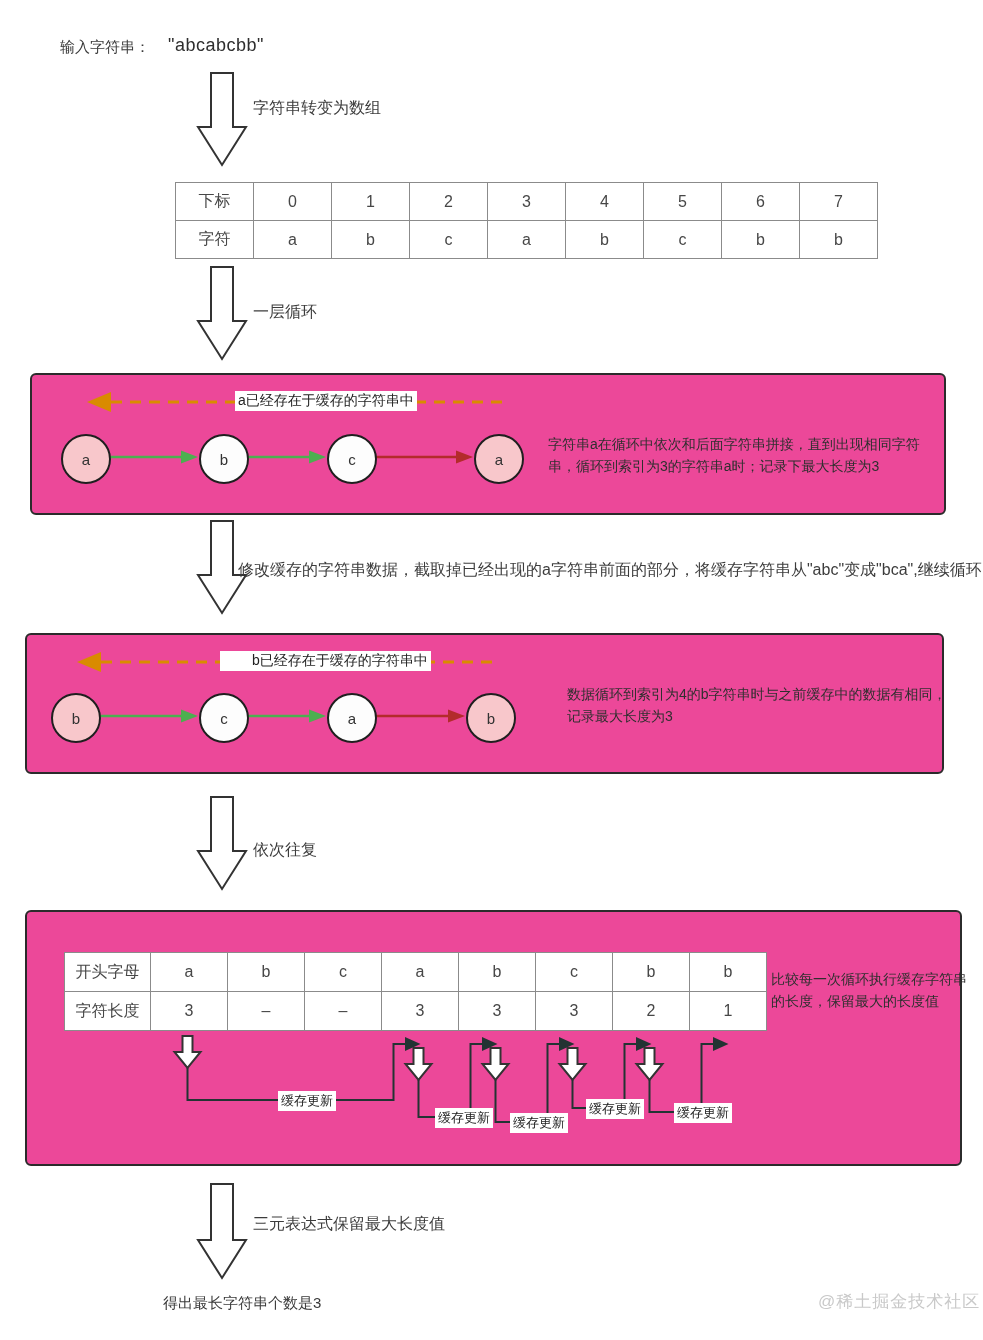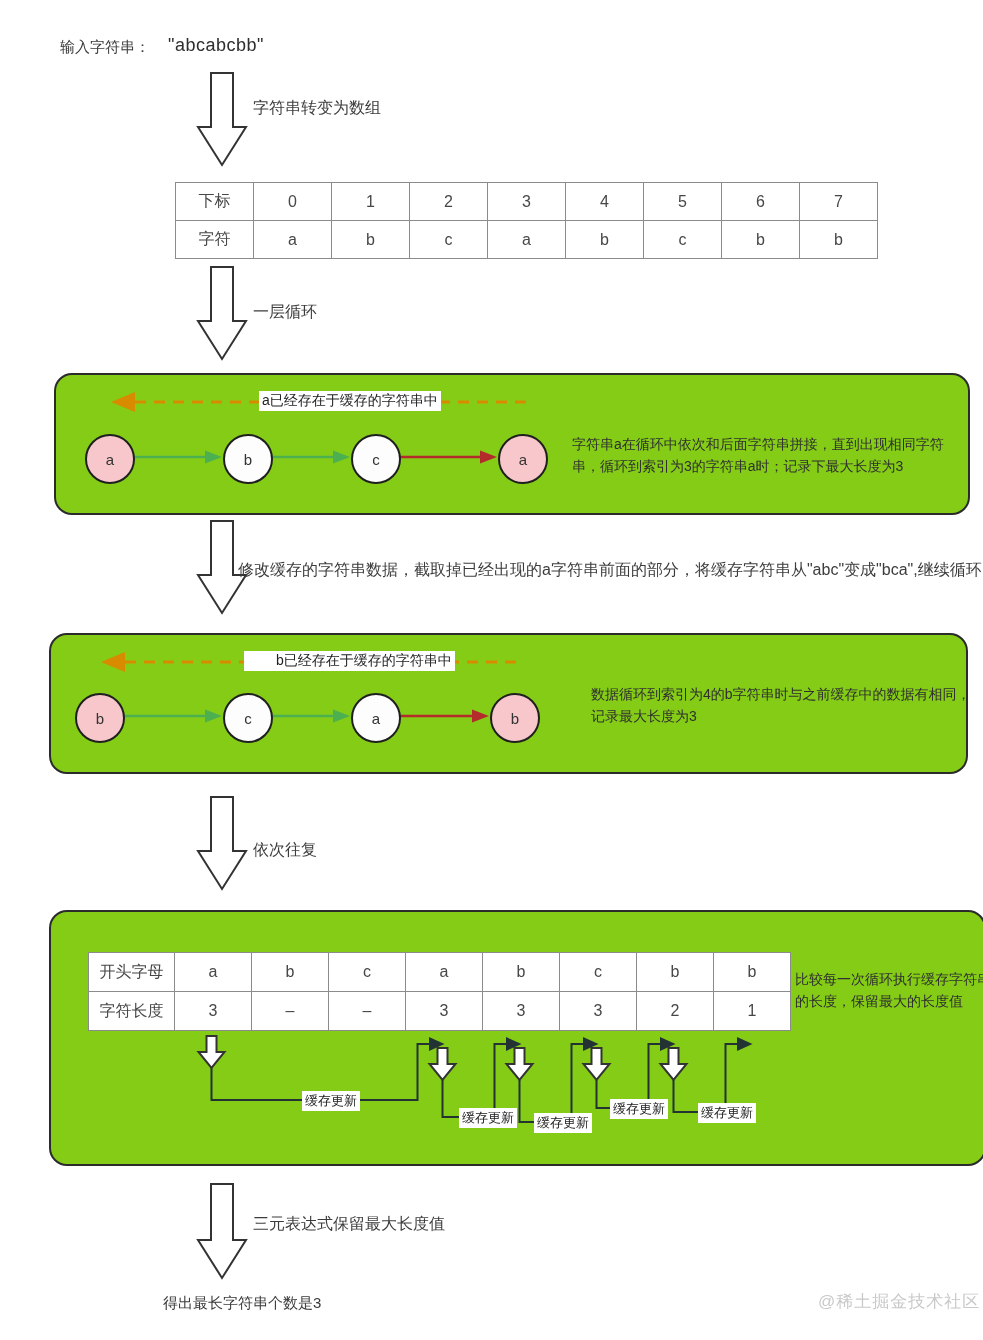--- a/index.html
+++ b/index.html
@@ -11,21 +11,21 @@
   .input-value{font-size:18px;color:#2e2e2e;letter-spacing:.5px;}
   
   table.grid{border-collapse:collapse;background:#fff;}
   table.grid td{border:1.5px solid #8b8b8b;text-align:center;vertical-align:middle;
     font-size:16px;color:#474747;padding:0;}
   table.t1 td{width:77px;height:37px;}
   table.t2 td{height:38px;}
   table.t2 td.hdr{width:85px;}
   table.t2 td.cell{width:76px;}
   
-  .cyanbox{position:absolute;background:#84cc16;border:2px solid #2b2b2b;border-radius:18px;margin-left:24px;}
+  .cyanbox{position:absolute;background:#ec4899;border:2px solid #2b2b2b;border-radius:6px;}
   .desc{position:absolute;font-size:14px;line-height:1.6;color:#2f2f2f;}
   .dash-label{position:absolute;background:#fff;font-size:14px;color:#222;
     padding:1px 3px;white-space:nowrap;}
   .node{position:absolute;width:46px;height:46px;border:2.5px solid #1f1f1f;border-radius:50%;
     display:flex;align-items:center;justify-content:center;font-size:15px;color:#333;background:#fdfdfd;}
   .node.pink{background:#f8c7cb;}
   .cache-label{position:absolute;background:#fff;font-size:13px;color:#222;
     padding:1px 3px;white-space:nowrap;}
   .watermark{font-size:17px;color:#c9c9c9;letter-spacing:1px;margin-left:32px;}
   .final-note{font-size:15px;color:#3a3a3a;}

